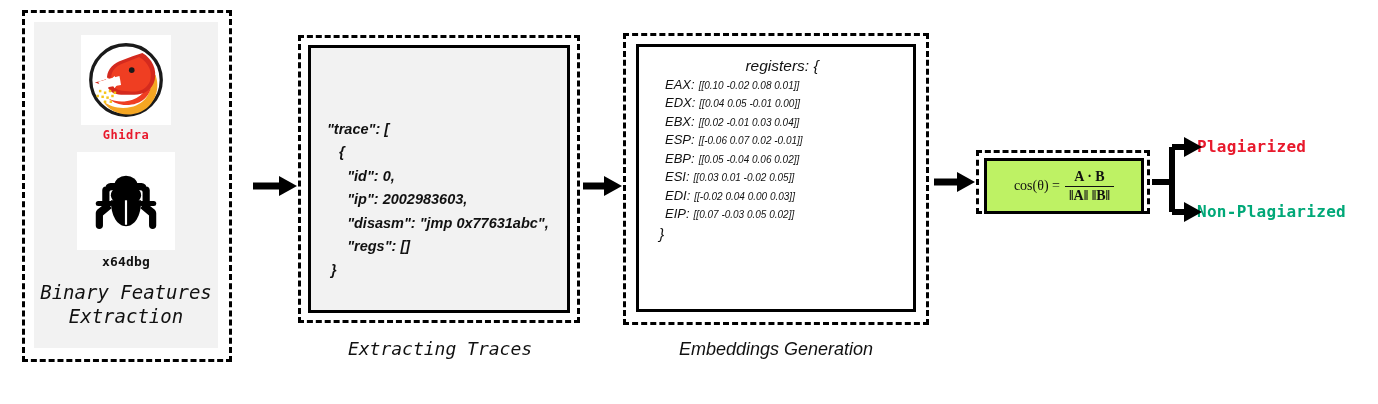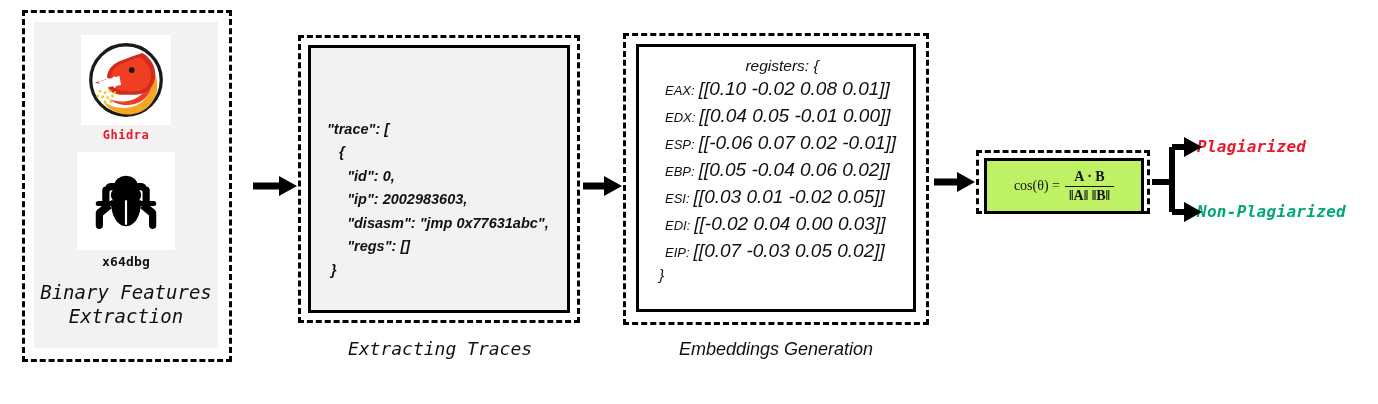--- a/index.html
+++ b/index.html
@@ -138,21 +138,21 @@
   .reg-name {
     font-family: "Liberation Sans", sans-serif;
     font-style: italic;
     font-size: 13px;
     color: #111;
     margin-right: 4px;
   }
   .reg-vec {
     font-family: "Liberation Sans", sans-serif;
     font-style: italic;
-    font-size: 19px;
+    font-size: 10px;
     color: #111;
   }
   #registers-tail {
     font-family: "Liberation Sans", sans-serif;
     font-style: italic;
     font-size: 15.5px;
     color: #111;
     padding-left: 8px;
     margin-top: 1px;
   }
@@ -205,21 +205,20 @@
   .vec { font-weight: 700; }
 
   
   .out-label {
     position: absolute;
     font-family: "DejaVu Sans Mono", monospace;
     font-weight: 700;
     font-size: 16px;
     letter-spacing: 0.3px;
     white-space: nowrap;
-    font-style: italic;
   }
   #out-plag { left: 1197px; top: 137px; color: #e8192c; }
   #out-nonplag { left: 1197px; top: 202px; color: #00a878; }
 
   
   #wires {
     position: absolute;
     left: 0; top: 0;
     width: 1378px; height: 404px;
     pointer-events: none;
@@ -320,20 +319,24 @@
 
     <div class="reg-row">
       <span class="reg-name">EAX:</span>
       <span class="reg-vec">[[0.10 -0.02 0.08 0.01]]</span>
     </div>
     <div class="reg-row">
       <span class="reg-name">EDX:</span>
       <span class="reg-vec">[[0.04 0.05 -0.01 0.00]]</span>
     </div>
     <div class="reg-row">
+      <span class="reg-name">EBX:</span>
+      <span class="reg-vec">[[0.02 -0.01 0.03 0.04]]</span>
+    </div>
+    <div class="reg-row">
       <span class="reg-name">ESP:</span>
       <span class="reg-vec">[[-0.06 0.07 0.02 -0.01]]</span>
     </div>
     <div class="reg-row">
       <span class="reg-name">EBP:</span>
       <span class="reg-vec">[[0.05 -0.04 0.06 0.02]]</span>
     </div>
     <div class="reg-row">
       <span class="reg-name">ESI:</span>
       <span class="reg-vec">[[0.03 0.01 -0.02 0.05]]</span>

